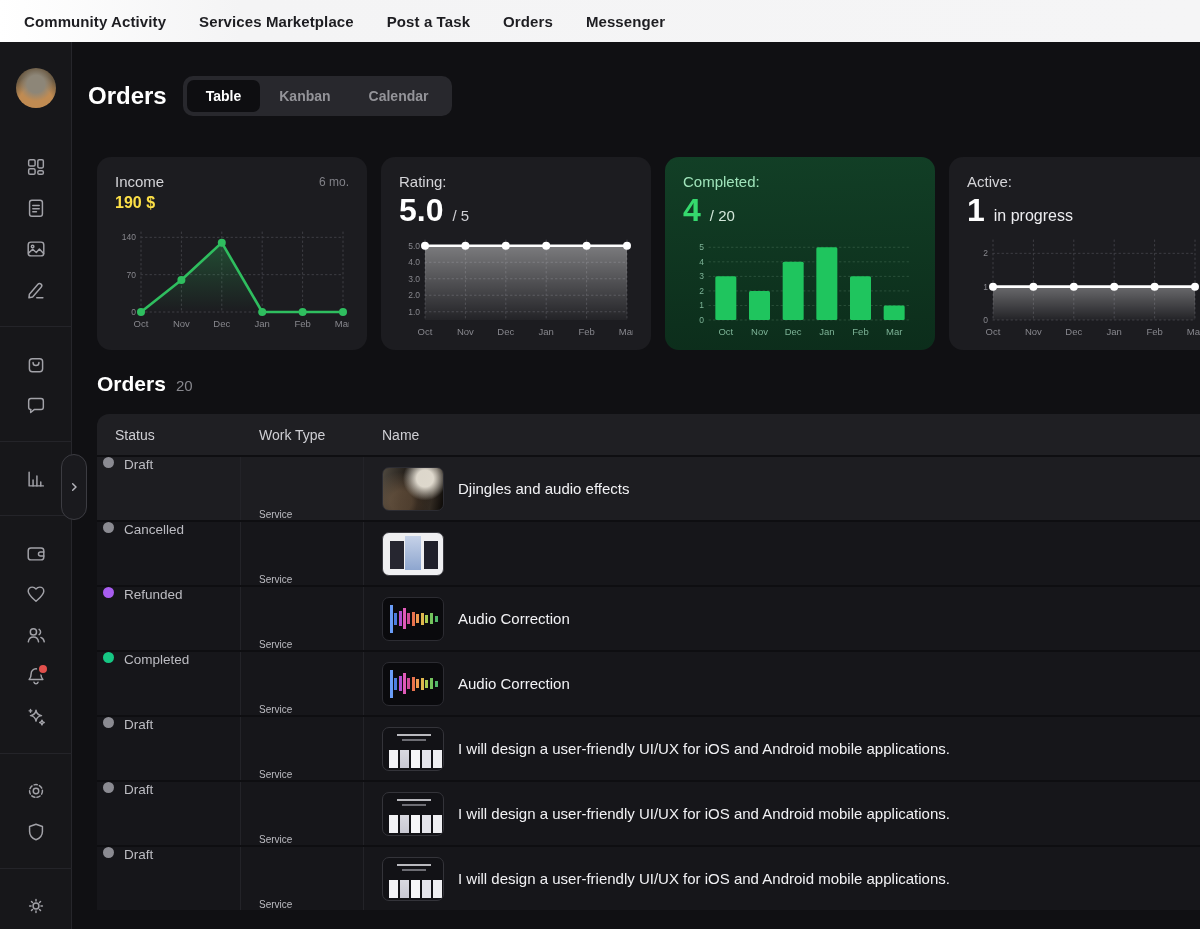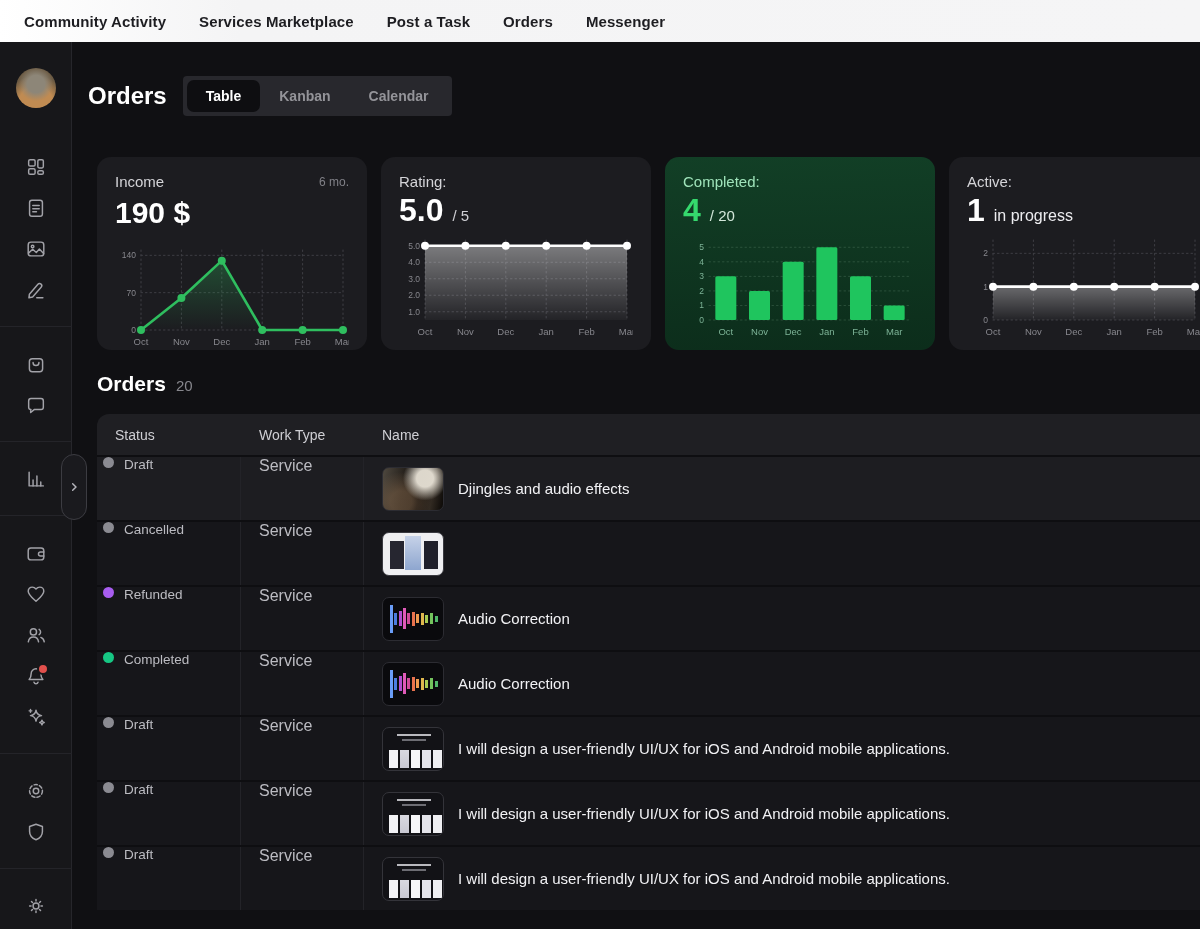--- a/index.html
+++ b/index.html
@@ -27,36 +27,36 @@
     background:#e2504c;border-radius:50%;border:2px solid #17171a}
   .side-divider{width:72px;height:1px;background:#242429;margin:16px 0;flex:none}
   .expand-btn{position:absolute;left:61px;top:454px;width:26px;height:66px;border-radius:13px;
     background:#1a1a1e;border:1px solid #3c3c42;color:#b5b5bc;display:flex;align-items:center;
     justify-content:center;cursor:pointer;z-index:4}
 
   
   main{position:absolute;left:72px;top:42px;right:0;bottom:0;overflow:hidden}
   .page-header{display:flex;align-items:center;gap:16px;padding:34px 0 0 16px}
   .page-title{font-size:24px;font-weight:700;color:#ffffff}
-  .tabs{background:#28282d;border-radius:4px;padding:4px;display:flex}
+  .tabs{background:#28282d;border-radius:10px;padding:4px;display:flex}
   .tab{border:none;background:transparent;color:#949499;font-size:14px;font-weight:700;
     padding:8px 19px;border-radius:7px;cursor:pointer}
   .tab.active{background:#0e0e11;color:#ffffff}
 
   
   .cards-row{display:flex;gap:14px;margin:41px 0 0 25px;width:max-content}
   .card{width:270px;height:193px;background:#1c1c20;border-radius:14px;padding:16px 18px;flex:none}
   .card.green{background:linear-gradient(178deg,#123f26 0%,#0c2d1b 100%)}
   .card-top{display:flex;justify-content:space-between;align-items:center}
   .card-label{color:#d4d4d8;font-size:15px}
   .card.green .card-label{color:#9fe3ba}
   .card-period{color:#808087;font-size:12px}
   .value-row{display:flex;align-items:baseline;gap:9px;margin-top:3px}
   .card-value{font-size:32px;font-weight:700;color:#fff;line-height:1.1}
-  .card.income .card-value{font-size:30px;color:#ffffff;line-height:1.3}
+  .card.income .card-value{font-size:16px;color:#fde047;line-height:1.3}
   .card.green .card-value{color:#35d96d}
   .card-suffix{font-size:15px;color:#cfcfd4}
   .card.green .card-suffix{color:#d3e8da}
   .card.active-card .card-suffix{font-size:16px;color:#ededf0}
   .chart{display:block;margin-top:4px}
   .card.income .chart{margin-top:10px}
   .chart text{font-family:"Liberation Sans",sans-serif}
 
   
   .orders-section{margin:22px 0 0 25px}
@@ -65,22 +65,22 @@
   .orders-count{color:#87878d;font-size:15px}
   .table{width:1103px}
   .t-head{display:flex;align-items:center;background:#1f1f23;border-radius:12px 0 0 0;height:41px;
     color:#cfcfd4;font-size:14px}
   .col-status{width:144px;padding-left:18px}
   .col-work{width:123px;padding-left:18px}
   .col-name{flex:1;padding-left:18px}
   .row{display:flex;align-items:stretch;height:65px;background:#16161a;border-top:2px solid #0e0e11;cursor:pointer}
   #rows .row:first-child{background:#1d1d21}
   .c-status{width:144px;padding-left:6px;display:flex;align-items:flex-start;gap:10px;border-right:1px solid #232328}
-  .c-work{width:123px;padding-left:18px;display:flex;align-items:flex-start;border-right:1px solid #232328;
-    color:#bcbcc2;font-size:16px}
+  .c-work{width:123px;padding-left:18px;display:flex;align-items:flex-end;border-right:1px solid #232328;
+    color:#bcbcc2;font-size:10px}
   .c-name{flex:1;display:flex;align-items:center;gap:14px;padding-left:18px}
   .dot{width:11px;height:11px;border-radius:50%;flex:none}
   .status-label{color:#bcbcc2;font-size:13.5px}
   .order-name{color:#f2f2f5;font-size:15px}
   .thumb{width:62px;height:44px;border-radius:7px;border:1px solid #2c2c32;flex:none;cursor:pointer;
     background-repeat:no-repeat}
   .thumb.studio{background-color:#181512;background-image:
     radial-gradient(circle at 70% 25%, rgba(232,226,214,.95) 0 16%, rgba(232,226,214,0) 42%),
     radial-gradient(circle at 30% 80%, rgba(125,98,72,.55) 0 20%, rgba(0,0,0,0) 55%),
     linear-gradient(100deg,#4e483f 0%,#241f1a 35%,#0f0c0a 60%,#322a22 80%,#0a0806 100%)}

